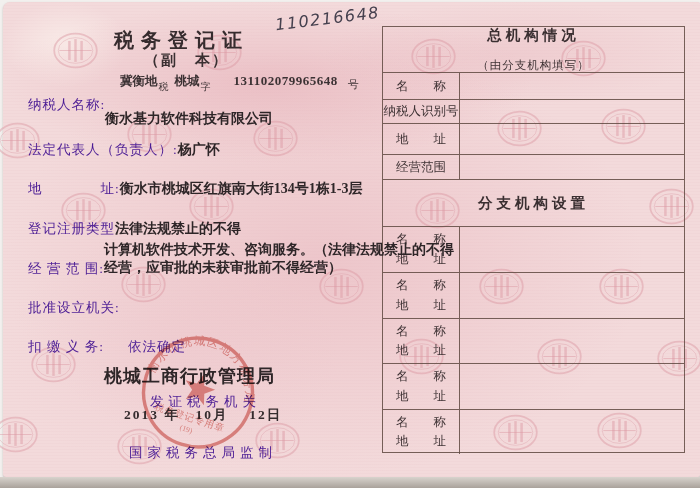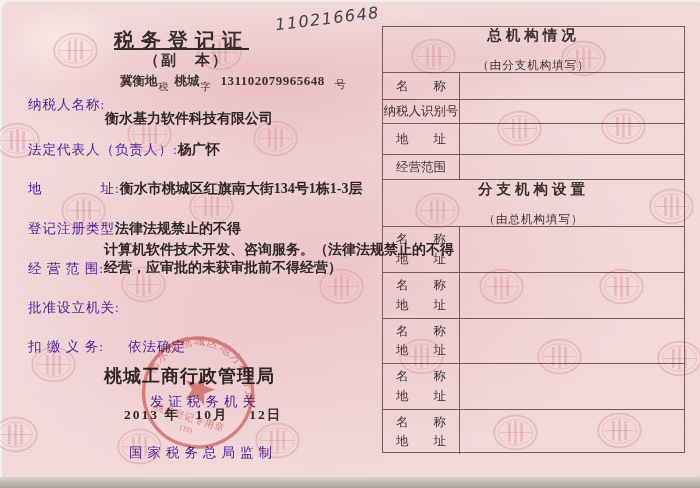--- a/index.html
+++ b/index.html
@@ -24,27 +24,27 @@
     background:linear-gradient(#d8d3cd,#a9a29b);}
 
   
   #watermarks{position:absolute;inset:0;color:rgba(219,152,162,.48);z-index:1;pointer-events:none;}
   .emb{position:absolute;width:47px;height:41px;}
 
   .abs{position:absolute;z-index:3;white-space:nowrap;}
   .lbl{font-size:13.5px;color:#4c1d95;letter-spacing:1px;}
   .val{font-weight:bold;font-size:14px;color:#2e2628;} .sp5{letter-spacing:5px;}
 
-  #title{left:114px;top:27px;font-size:20px;font-weight:bold;color:#362c2e;letter-spacing:7px;text-decoration:underline;}
+  #title{left:114px;top:27px;font-size:20px;font-weight:bold;color:#362c2e;letter-spacing:7px;}
   #subtitle{left:144px;top:51px;font-size:15px;font-weight:bold;color:#3a3032;letter-spacing:2px;}
   #handwritten{left:275px;top:9px;font-family:"DejaVu Sans",sans-serif;font-style:italic;
     font-size:16px;color:#45404e;transform:rotate(-7deg);letter-spacing:1.5px;z-index:4;}
   #certline{left:120px;top:73px;font-size:12.5px;font-weight:bold;color:#3c3234;}
   #certline sub{font-size:10px;font-weight:normal;vertical-align:-5px;margin:0 6px 0 1px;}
-  #certline .num{font-size:13px;letter-spacing:.5px;margin-left:4px;}
+  #certline .num{font-size:13px;letter-spacing:.5px;margin-left:17px;}
   #certline .suf{font-size:11px;font-weight:normal;margin-left:10px;vertical-align:-3px;}
 
   #scope-line1{left:104px;top:241px;z-index:5;}
   #issuer-name{left:104px;top:364px;font-size:18px;letter-spacing:1px;}
   #issuer-label{left:150px;top:393px;}
   #date-line{left:124px;top:406px;font-size:13.5px;font-weight:bold;color:#352c2e;letter-spacing:2px;}
   #footer-line{left:129px;top:444px;}
 
   
   #regtable{position:absolute;left:382px;top:26px;width:303px;height:427px;
@@ -217,21 +217,20 @@
     <div class="trow" style="height:31px">
       <div class="tlabel">地　　址</div>
       <div class="tval"></div>
     </div>
     <div class="trow" style="height:25px">
       <div class="tlabel">经营范围</div>
       <div class="tval"></div>
     </div>
     <div class="sec-h" style="height:47px">
       <div class="sec-title">分支机构设置</div>
-      <div class="sec-sub">（由总机构填写）</div>
     </div>
     <div class="prow" style="height:46px">
       <div class="plabel">
           <span>名　　称</span>
           <span>地　　址</span>
         </div>
       <div class="pval"></div>
     </div>
     <div class="prow" style="height:46px">
       <div class="plabel">

